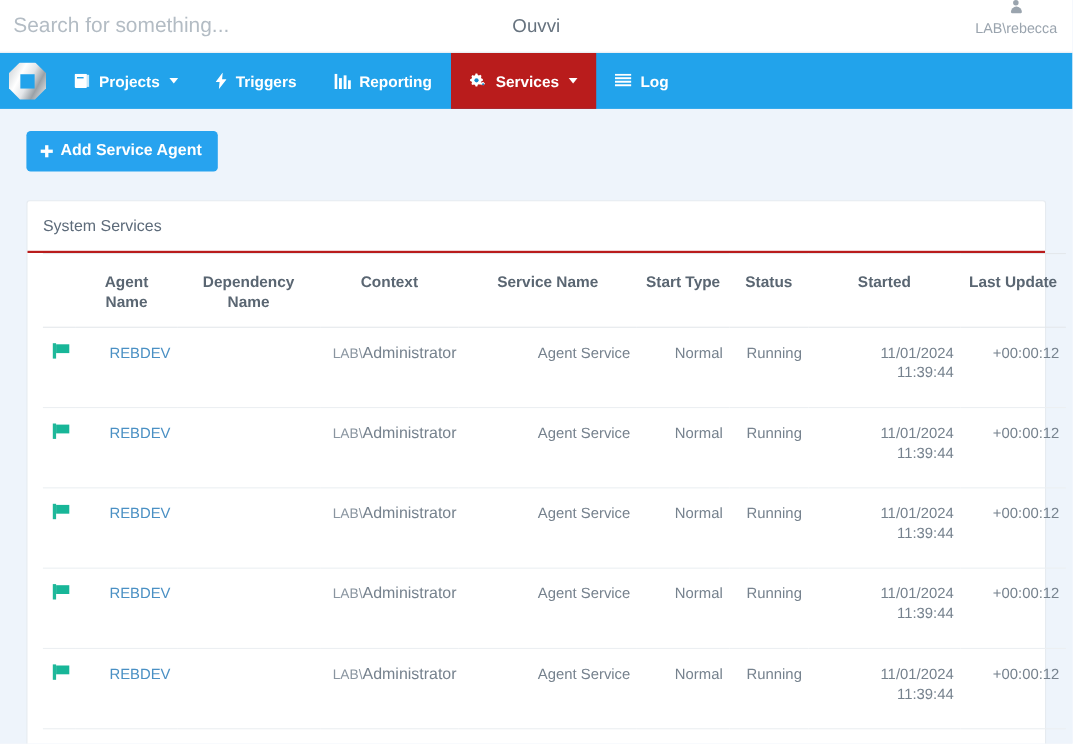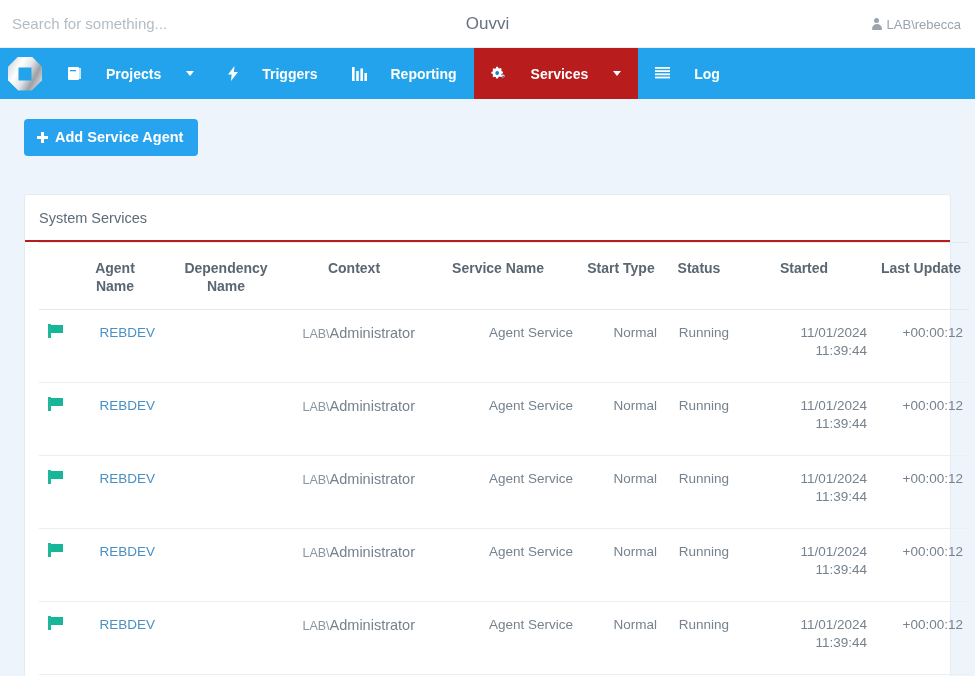--- a/index.html
+++ b/index.html
@@ -18,21 +18,21 @@
     display: flex;
     align-items: center;
     position: relative;
     border-bottom: 1px solid #e8eef4;
   }
   .search-input {
     border: none;
     outline: none;
     background: transparent;
     font-family: "Liberation Sans", sans-serif;
-    font-size: 15px;
+    font-size: 19px;
     color: #55606b;
     padding: 0 0 0 12px;
     width: 300px;
     height: 46px;
     line-height: 46px;
   }
   .search-input::placeholder { color: #b3bcc4; }
 
   .app-title {
     position: absolute;
@@ -47,20 +47,21 @@
   .user-box {
     position: absolute;
     right: 14px;
     top: 0;
     height: 48px;
     display: flex;
     align-items: center;
     gap: 5px;
     font-size: 13px;
     color: #9aa4ae;
+    flex-direction: column;
   }
   .user-icon {
     width: 10px; height: 13px;
     position: relative;
     display: inline-block;
   }
   .user-icon::before {
     content: "";
     position: absolute;
     top: 0; left: 2.5px;
@@ -103,21 +104,21 @@
     position: absolute;
     left: 50%; top: 50%;
     transform: translate(-50%,-50%);
     width: 13px; height: 13px;
     background: #22a3eb;
   }
 
   .nav-item {
     display: flex;
     align-items: center;
-    gap: 24px;
+    gap: 8px;
     padding: 0 17px;
     font-size: 14px;
     font-weight: bold;
     color: #ffffff;
     cursor: pointer;
     user-select: none;
     white-space: nowrap;
   }
   .nav-item.active { background: #b91c1c; }
   .nav-icon { display: inline-flex; align-items: center; }
@@ -126,21 +127,21 @@
     border-left: 4px solid transparent;
     border-right: 4px solid transparent;
     border-top: 5px solid #ffffff;
     margin-left: 1px;
   }
 
   
   .content { padding: 0 24px; }
 
   .btn-add {
-    margin: 20px 0 16px 0;
+    margin: 20px 0 4px 0;
     display: inline-flex;
     align-items: center;
     gap: 7px;
     background: #27a3ef;
     color: #fff;
     border: none;
     border-radius: 4px;
     font-family: "Liberation Sans", sans-serif;
     font-size: 14.5px;
     font-weight: bold;

